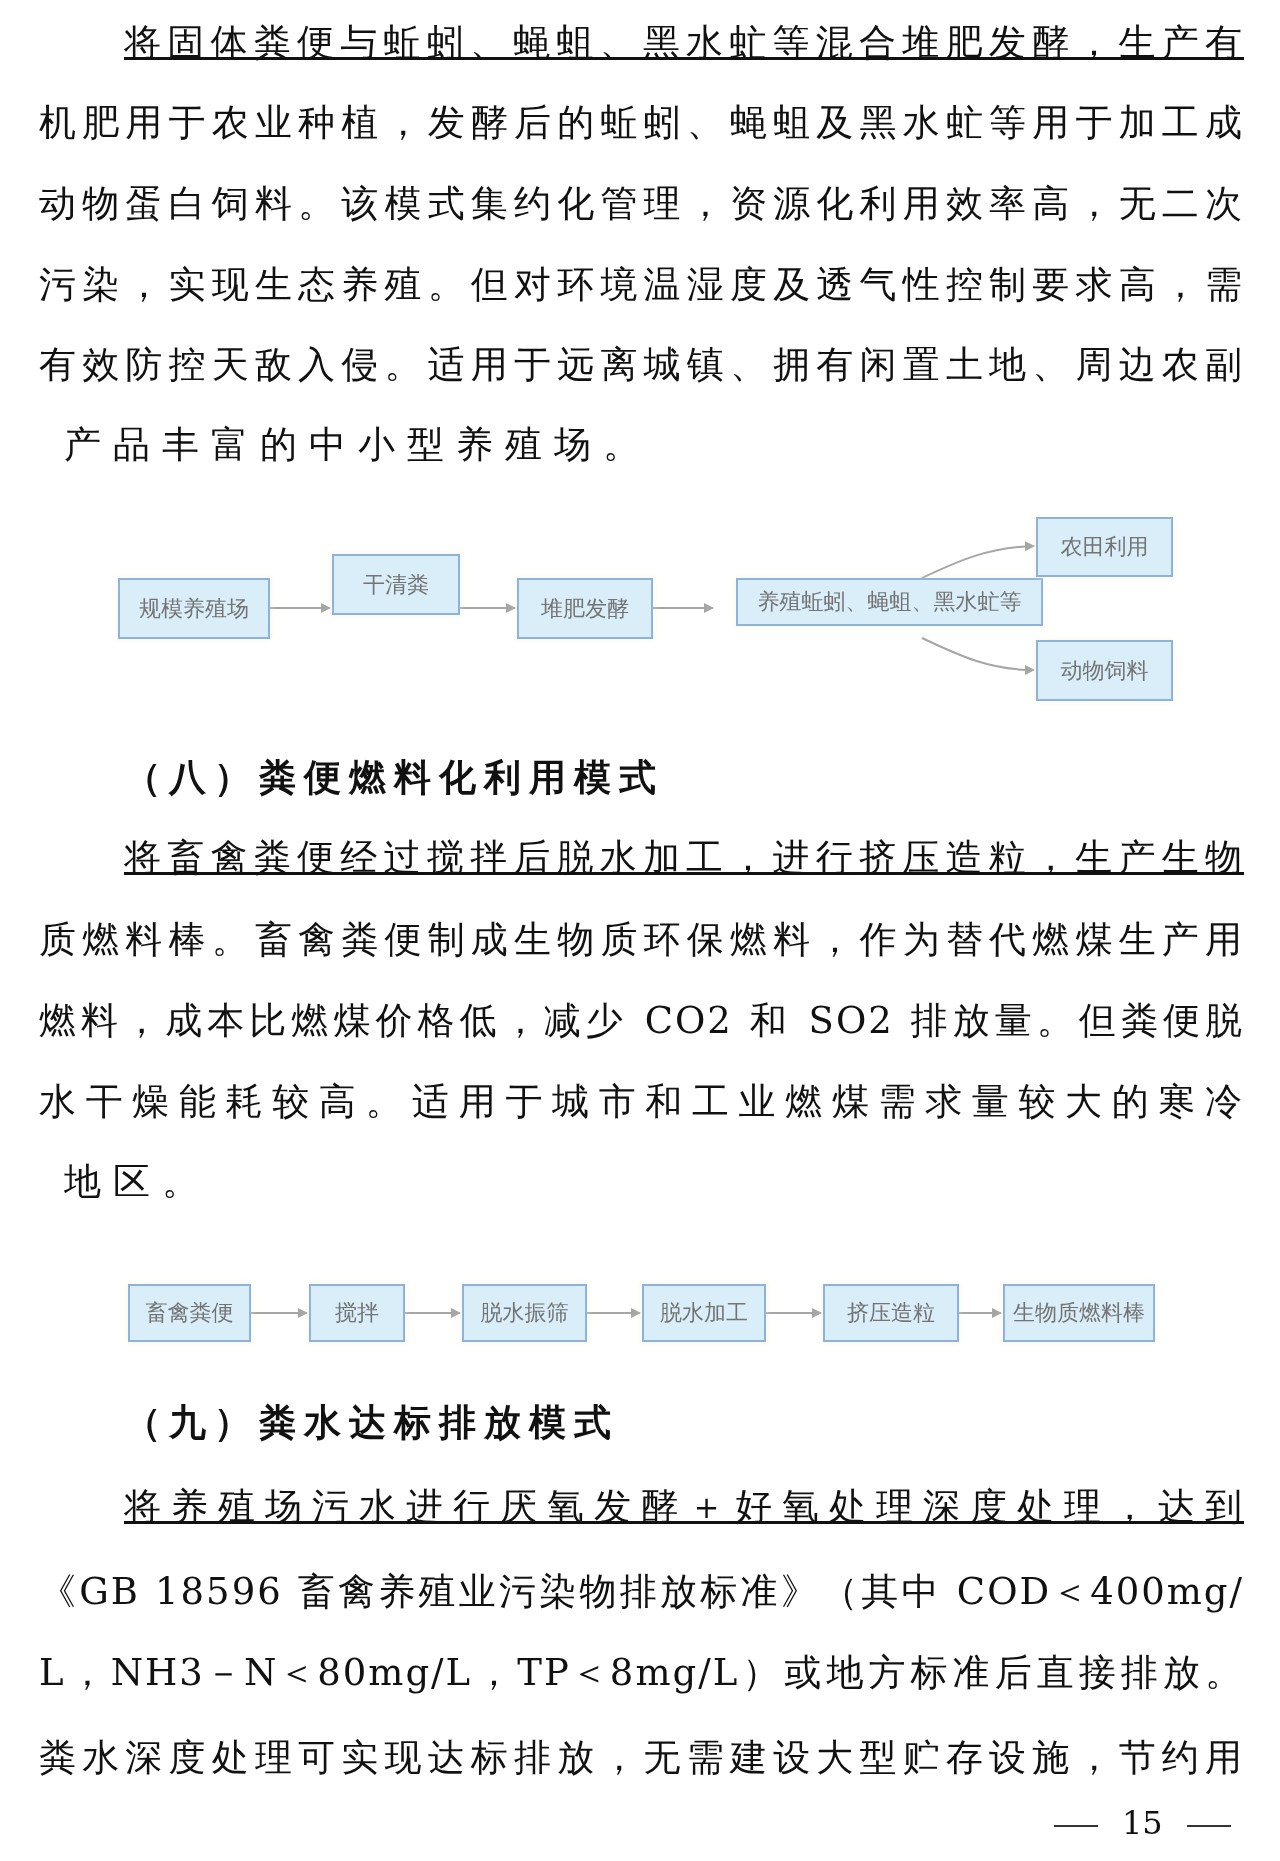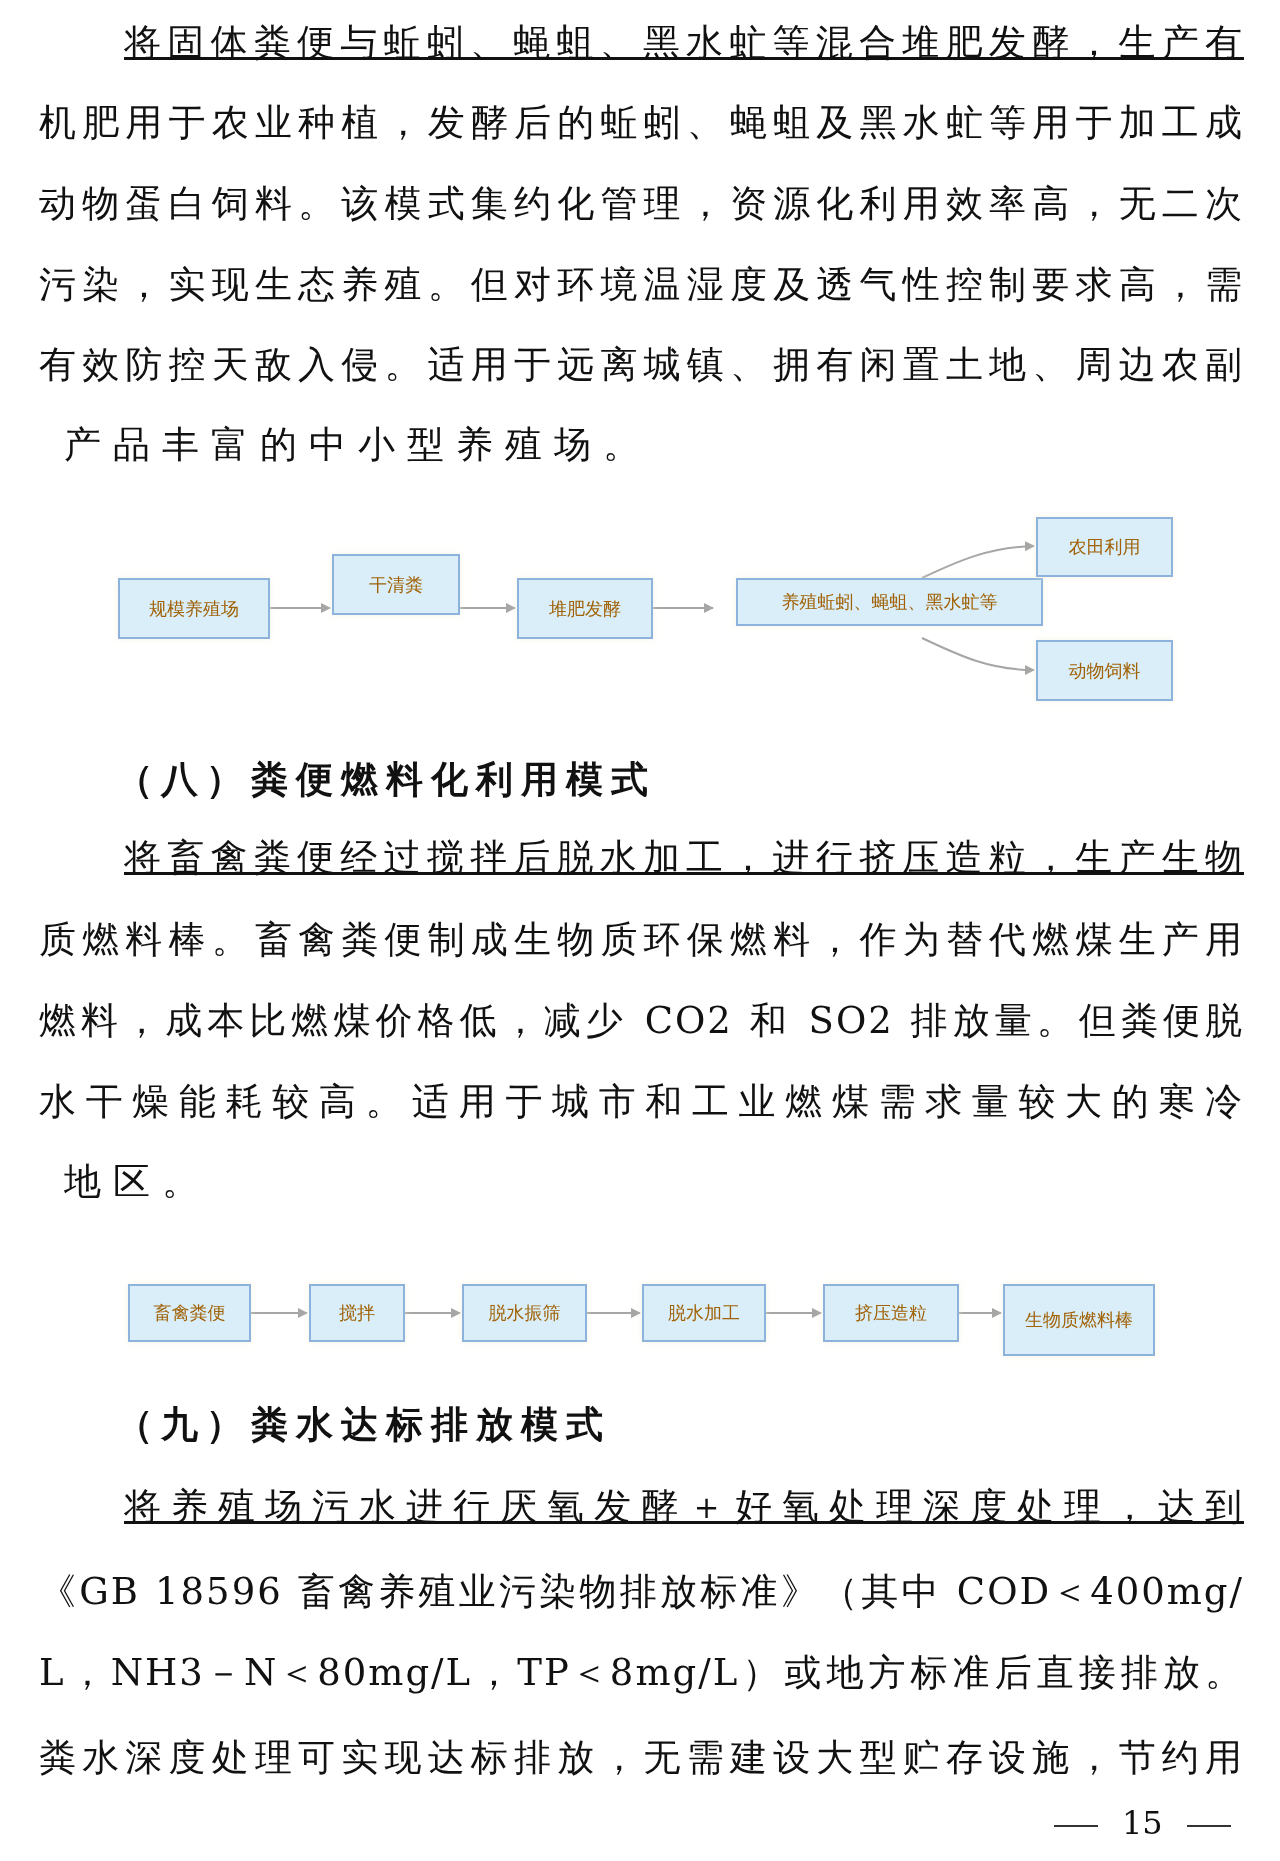--- a/index.html
+++ b/index.html
@@ -3,26 +3,26 @@
 <meta charset="utf-8">
 <style>
   html, body { margin: 0; padding: 0; background: #ffffff; }
   body { width: 1280px; height: 1861px; position: relative; overflow: hidden;
          font-family: "DejaVu Serif", "Liberation Serif", serif; color: #111; }
   .line { position: absolute; left: 39px; width: 1205px; height: 60px; line-height: 60px;
           font-size: 37px; white-space: nowrap; text-align: justify; text-align-last: justify;
           letter-spacing: 2px; }
   .line.indent { left: 124px; width: 1120px; text-decoration: underline; }
   .line.short { text-align-last: left; letter-spacing: 12px; margin-left: 25px; }
-  .heading { position: absolute; left: 116px; height: 60px; line-height: 60px;
+  .heading { position: absolute; left: 124px; height: 60px; line-height: 60px;
              font-size: 37px; font-weight: bold; letter-spacing: 8px; white-space: nowrap;
-             font-family: Liberation Serif, serif; }
+             font-family: Liberation Mono, monospace; }
   .box { position: absolute; background: #d9eef9; border: 2px solid #8db3dd;
          box-sizing: border-box; display: flex; align-items: center; justify-content: center;
-         font-family: "DejaVu Sans", "Liberation Sans", sans-serif; font-size: 18px; color: #a16207;
+         font-family: "DejaVu Sans", "Liberation Sans", sans-serif; font-size: 22px; color: #737373;
          box-shadow: 0 0 6px rgba(240,235,210,0.6); }
   svg.arrows { position: absolute; left: 0; top: 0; width: 1280px; height: 1861px; pointer-events: none; }
   .pagenum { position: absolute; left: 1030px; top: 1800px; height: 46px; line-height: 46px;
              font-size: 32px; white-space: nowrap; }
   .pagenum .dash { display: inline-block; width: 44px; height: 2px; background: #333; vertical-align: middle; margin: 0 24px; }
 </style>
 </head>
 <body>
 
 <div>
@@ -71,21 +71,21 @@
   <div class="line" style="top:1072px">水干燥能耗较高。适用于城市和工业燃煤需求量较大的寒冷</div>
   <div class="line short" style="top:1152px">地区。</div>
 </div>
 
 <div>
   <div class="box" style="left:128px;top:1284px;width:123px;height:58px">畜禽粪便</div>
   <div class="box" style="left:309px;top:1284px;width:96px;height:58px">搅拌</div>
   <div class="box" style="left:462px;top:1284px;width:125px;height:58px">脱水振筛</div>
   <div class="box" style="left:642px;top:1284px;width:124px;height:58px">脱水加工</div>
   <div class="box" style="left:823px;top:1284px;width:136px;height:58px">挤压造粒</div>
-  <div class="box" style="left:1003px;top:1284px;width:152px;height:72px">生物质燃料棒</div>
+  <div class="box" style="left:1003px;top:1284px;width:152px;height:58px">生物质燃料棒</div>
 </div>
 
 <div>
   <div class="heading" style="top:1395px">（九）粪水达标排放模式</div>
   <div class="line indent" style="top:1477px">将养殖场污水进行厌氧发酵＋好氧处理深度处理，达到</div>
   <div class="line" style="top:1562px">《GB 18596 畜禽养殖业污染物排放标准》（其中 COD＜400mg/</div>
   <div class="line" style="top:1643px">L，NH3－N＜80mg/L，TP＜8mg/L）或地方标准后直接排放。</div>
   <div class="line" style="top:1728px">粪水深度处理可实现达标排放，无需建设大型贮存设施，节约用</div>
 </div>
 

